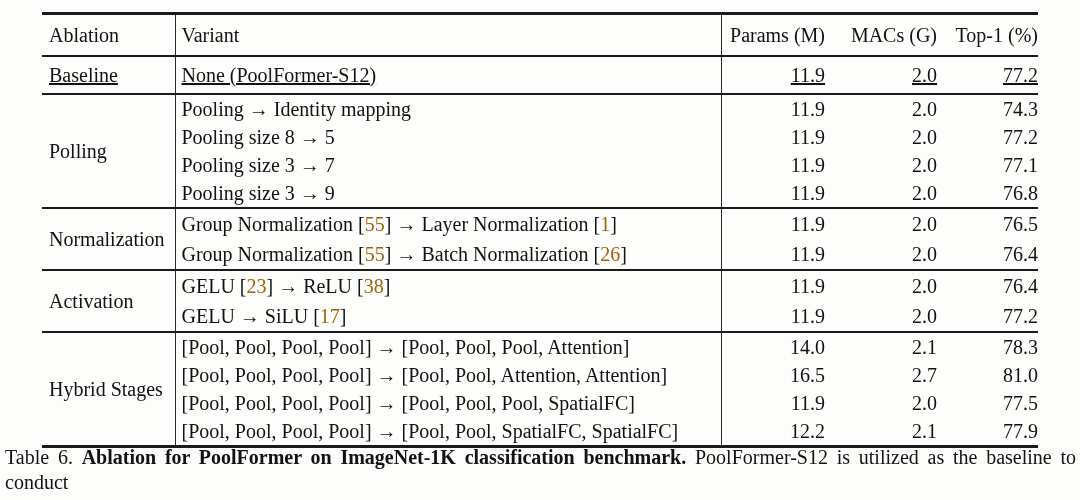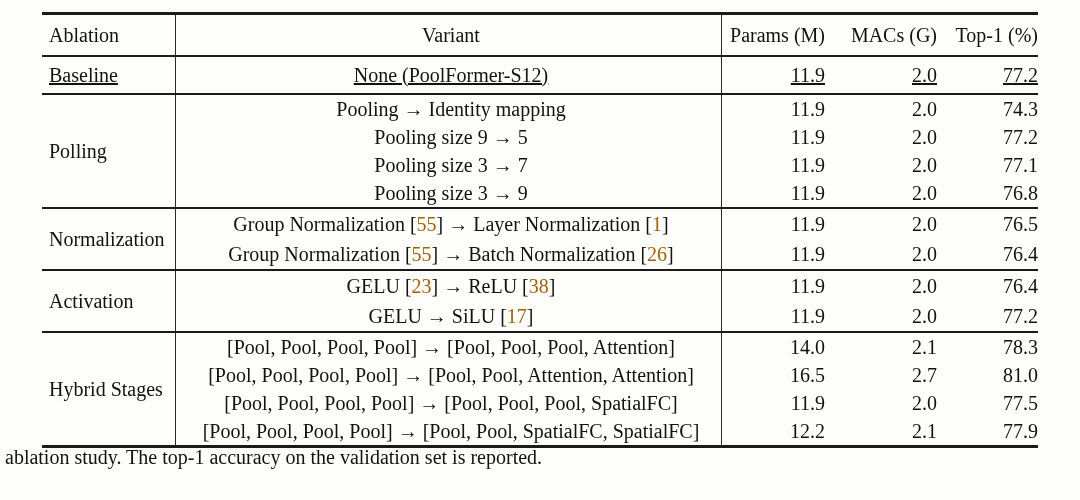--- a/index.html
+++ b/index.html
@@ -13,21 +13,21 @@
     border-collapse:collapse; table-layout:fixed;
     border-top:3px solid #1a1a1a; border-bottom:3px solid #1a1a1a;
   }
   .abl-table th, .abl-table td {
     padding:0; font-size:20px; font-weight:normal; white-space:nowrap;
     overflow:hidden;
   }
   .abl-table thead th { height:40px; border-bottom:2px solid #1a1a1a; }
   .abl-table th.h-abl, .abl-table td.abl { text-align:left; padding-left:7px; }
   .abl-table th.h-var, .abl-table td.var {
-    text-align:center; padding-left:6px;
+    text-align:left; padding-left:6px;
     border-left:1px solid #2a2a2a; border-right:1px solid #2a2a2a;margin-left:12px;
   }
   .abl-table th.h-num, .abl-table td.num { text-align:right; }
   .abl-table td.abl { vertical-align:middle; }
   tbody.sec { border-top:2px solid #1a1a1a; }
   tbody.baseline td { height:36px;text-decoration:underline; }
   tbody.polling td, tbody.hybrid td { height:28px; line-height:28px; }
   tbody.norm td, tbody.act td { height:30px; line-height:30px; }
   .cite { color:#a16207; }
   .caption {
@@ -73,21 +73,21 @@
 
     <tbody class="sec polling">
       <tr>
         <td class="abl" rowspan="4">Polling</td>
         <td class="var"><span>Pooling → Identity mapping</span></td>
         <td class="num">11.9</td>
         <td class="num">2.0</td>
         <td class="num">74.3</td>
       </tr>
       <tr>
-        <td class="var"><span>Pooling size 9 → 5</span></td>
+        <td class="var"><span>Pooling size 8 → 5</span></td>
         <td class="num">11.9</td>
         <td class="num">2.0</td>
         <td class="num">77.2</td>
       </tr>
       <tr>
         <td class="var"><span>Pooling size 3 → 7</span></td>
         <td class="num">11.9</td>
         <td class="num">2.0</td>
         <td class="num">77.1</td>
       </tr>
@@ -154,16 +154,21 @@
       <tr>
         <td class="var"><span>[Pool, Pool, Pool, Pool] → [Pool, Pool, SpatialFC, SpatialFC]</span></td>
         <td class="num">12.2</td>
         <td class="num">2.1</td>
         <td class="num">77.9</td>
       </tr>
     </tbody>
   </table>
 
   <div class="caption">
+    <div class="cap-line1">
+      <span>Table 6.</span>
+      <span class="cap-bold">Ablation for PoolFormer on ImageNet-1K classification benchmark.</span>
+      <span>PoolFormer-S12 is utilized as the baseline to conduct</span>
+    </div>
     <div class="cap-line2">ablation study. The top-1 accuracy on the validation set is reported.</div>
   </div>
 
 </div>
 
 </body></html>

